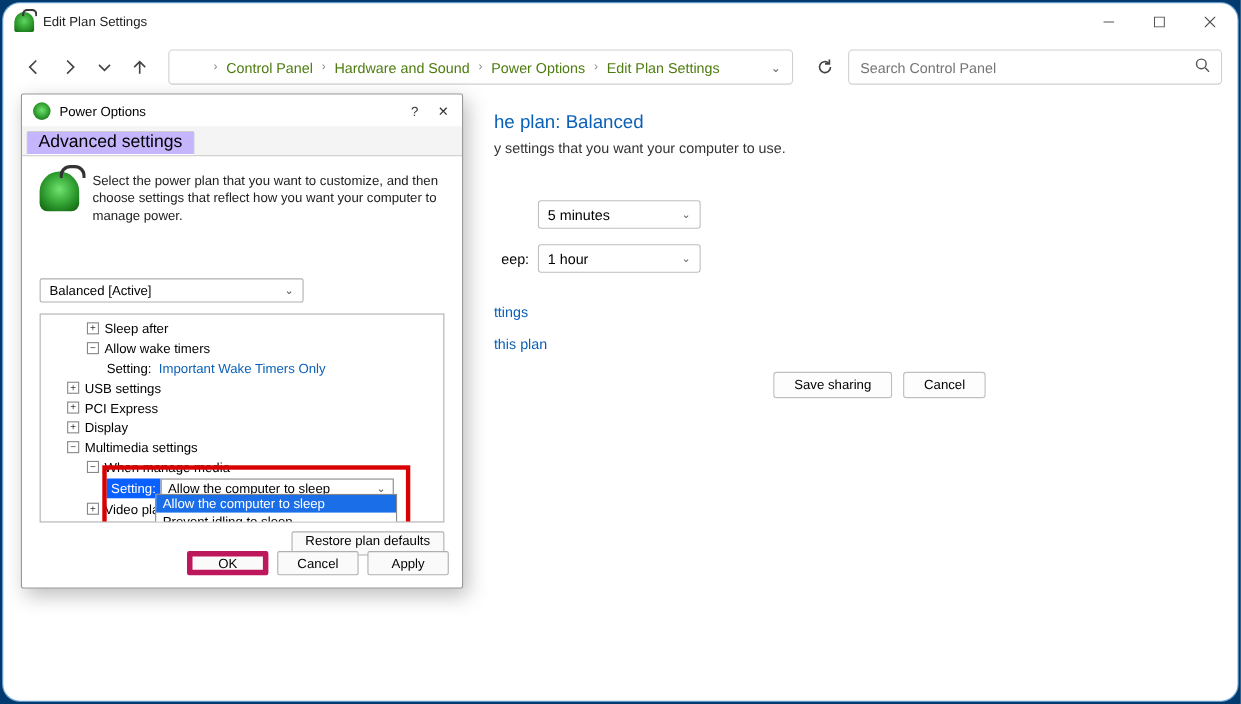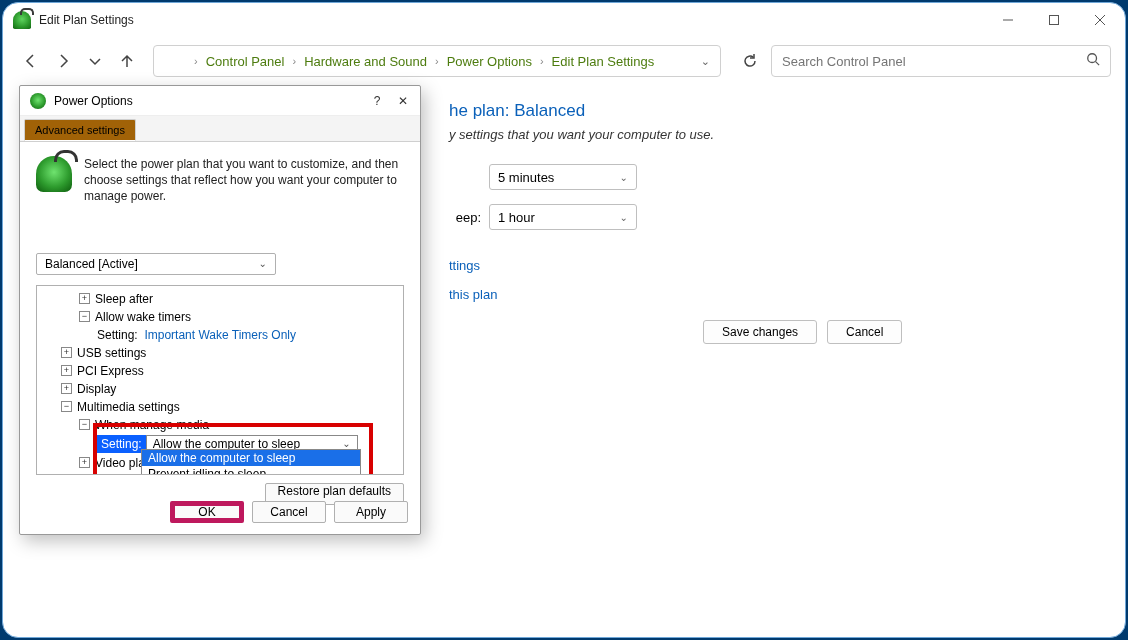--- a/index.html
+++ b/index.html
@@ -21,41 +21,41 @@
 .addrbar .aicon { width:20px; height:20px; margin:0 6px;}
 .crumb { font-size: 13px; color:#4d7c0f; padding: 2px 4px; white-space:nowrap;text-align:center;}
 .chev { color:#888; font-size:11px; padding:0 4px;}
 .addr-trail { flex:1; display:flex; align-items:center; justify-content:flex-end; gap:6px; padding-right:6px;}
 .refresh { width:34px; height:32px; display:flex; align-items:center; justify-content:center; color:#444; }
 .searchbox { width: 340px; height: 32px; border:1px solid #d0d0d0; border-radius:4px; display:flex; align-items:center; padding: 0 10px;}
 .searchbox input { border:none; outline:none; font-size:13px; flex:1; color:#666; background:transparent;}
 
 .content { padding: 16px 30px; position:relative; }
 .page-heading { font-size: 17px; color: #0a60b9; font-weight:400; margin-bottom: 6px; padding-left: 416px;}
-.page-sub { font-size: 13px; color: #333; padding-left:416px; margin-bottom: 22px; font-style: italic;}
+.page-sub { font-size: 13px; color: #333; padding-left:416px; margin-bottom: 40px;}
 .fieldrow { display:flex; align-items:center; padding-left: 416px; margin-bottom:14px; font-size:13px;}
 .fieldrow .lbl { width: 40px; text-align:right; padding-right:8px;}
 .select { width: 148px; height: 26px; border: 1px solid #bfbfbf; border-radius:3px; display:flex; align-items:center; padding:0 8px; justify-content:space-between; font-size:13px; background:#fff;}
 .select .caret { color:#666; font-size:10px;}
 .linkrow { padding-left: 416px; font-size:13px; margin-top: 28px;}
 .linkrow a { color:#0a60b9; text-decoration:none;}
 .linkrow2 { padding-left: 416px; font-size:13px; margin-top: 14px;}
 
 .btnrow { display:flex; gap: 10px; padding-left: 670px; margin-top: 18px;}
 .btn { height:24px; min-width:72px; border:1px solid #bfbfbf; border-radius:3px; background:#fdfdfd; font-size:12px; padding:0 18px; display:flex; align-items:center; justify-content:center;}
 
 
 .dialog { position:absolute; top: 82px; left: 16px; width: 402px; height: 450px; background:#fff; border:1px solid #999; box-shadow: 4px 6px 18px rgba(0,0,0,0.25); border-radius:2px; z-index:5;}
 .dlg-titlebar { height:30px; display:flex; align-items:center; padding:0 4px 0 10px; border-bottom:1px solid #eee;}
 .dlg-titlebar .icon { width:16px; height:16px; margin-right:8px;}
 .dlg-titlebar .t { font-size:12px; flex:1;}
 .dlg-hbtn { width:26px; height:24px; display:flex; align-items:center; justify-content:center; color:#333; font-size:12px;}
 
 .tabstrip { height:26px; display:flex; align-items:flex-end; padding:2px 0 0 4px; border-bottom:1px solid #cfcfcf; background:#f4f4f4;}
-.tab { height:22px; padding:0 10px; font-size:11px; background:#a16207; border:1px solid #cfcfcf; border-bottom:1px solid #fff; border-radius:2px 2px 0 0; display:flex; align-items:center;text-align:center;}
+.tab { height:22px; padding:0 10px; font-size:16px; background:#c4b5fd; border:1px solid #cfcfcf; border-bottom:1px solid #fff; border-radius:2px 2px 0 0; display:flex; align-items:center;text-align:center;}
 
 .dlg-body { padding: 14px 16px 10px 16px; }
 .dlg-intro { display:flex; gap: 12px; margin-bottom:14px;}
 .dlg-intro .bigicon{ width:36px; height:36px; flex:none; background: radial-gradient(circle at 50% 45%, #6fe36f 0%, #2e9c2e 55%, #0c5a0c 100%); border-radius:50% 50% 20% 20%; position:relative;}
 .dlg-intro .bigicon::after{content:'';position:absolute;top:-6px;right:-6px;width:18px;height:9px;border:3px solid #333;border-bottom:none;border-radius:10px 10px 0 0;}
 .dlg-intro .txt { font-size:12px; color:#222; line-height:1.35;}
 
 .plan-dd { height:22px; border:1px solid #b0b0b0; width:240px; display:flex; align-items:center; padding:0 8px; font-size:12px; justify-content:space-between; border-radius:2px;margin-top:48px;}
 .plan-dd .caret{font-size:10px; color:#555;}
 
@@ -178,21 +178,21 @@
     </div>
 
     <div class="linkrow">
       <a href="#">ttings</a>
     </div>
     <div class="linkrow2">
       <a href="#" style="color:#0a60b9;text-decoration:none;">this plan</a>
     </div>
 
     <div class="btnrow">
-      <div class="btn">Save changes</div>
+      <div class="btn">Save sharing</div>
       <div class="btn">Cancel</div>
     </div>
   </div>
 
   <div class="dialog">
     <div class="dlg-titlebar">
       <div class="icon" style="background:radial-gradient(circle at 50% 45%,#6fe36f 0%,#2e9c2e 55%,#0c5a0c 100%);border-radius:50%;"></div>
       <div class="t">Power Options</div>
       <div class="dlg-hbtn">?</div>
       <div class="dlg-hbtn">✕</div>

